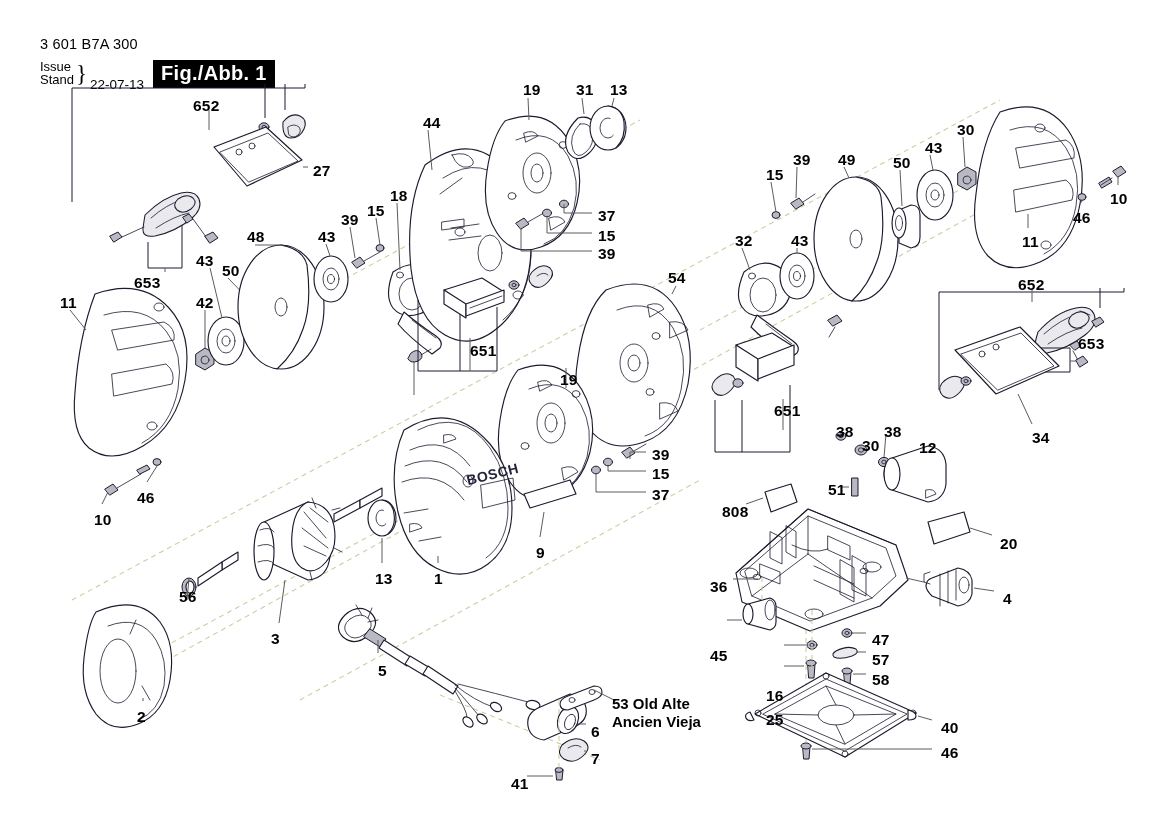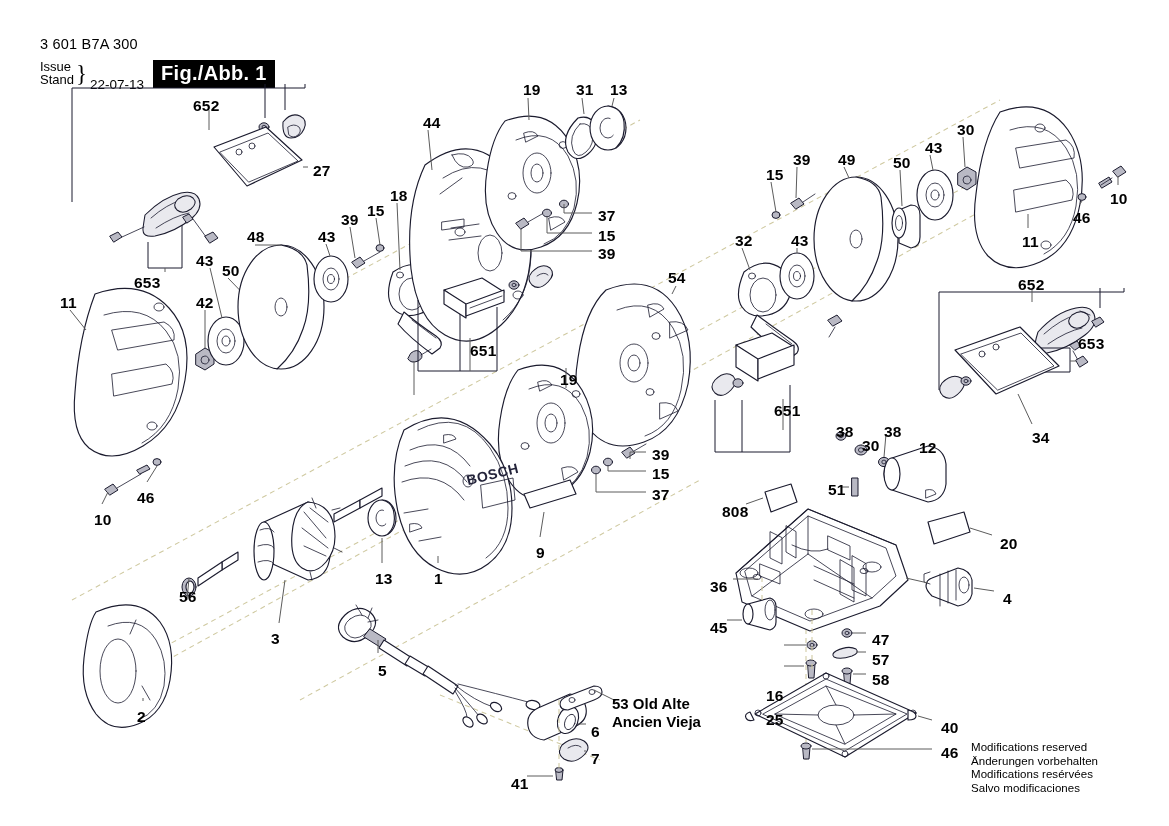--- a/index.html
+++ b/index.html
@@ -635,30 +635,24 @@
       <div class="cn big" style="left: 774px; top: 403px;">651</div>
       <div class="cn big" style="left: 836px; top: 424px;">38</div>
       <div class="cn big" style="left: 862px; top: 438px;">30</div>
       <div class="cn big" style="left: 884px; top: 424px;">38</div>
       <div class="cn big" style="left: 919px; top: 440px;">12</div>
       <div class="cn big" style="left: 828px; top: 482px;">51</div>
       <div class="cn big" style="left: 722px; top: 504px;">808</div>
       <div class="cn big" style="left: 1000px; top: 536px;">20</div>
       <div class="cn big" style="left: 710px; top: 579px;">36</div>
       <div class="cn big" style="left: 1003px; top: 591px;">4</div>
-      <div class="cn big" style="left: 710px; top: 620px;">45</div>
+      <div class="cn big" style="left: 710px; top: 648px;">45</div>
       <div class="cn big" style="left: 766px; top: 644px; margin-top: 44px;">16</div>
       <div class="cn big" style="left: 872px; top: 632px;">47</div>
       <div class="cn big" style="left: 766px; top: 666px; margin-top: 46px;">25</div>
       <div class="cn big" style="left: 872px; top: 652px;">57</div>
       <div class="cn big" style="left: 872px; top: 672px;">58</div>
       <div class="cn big" style="left: 941px; top: 720px;">40</div>
       <div class="cn big" style="left: 941px; top: 745px;">46</div>
     </div>
 
-  <div class="footer">
-    <div>Modifications reserved</div>
-    <div>Änderungen vorbehalten</div>
-    <div>Modifications resérvées</div>
-    <div>Salvo modificaciones</div>
-  </div>
 
 </div>
 
 </body></html>

